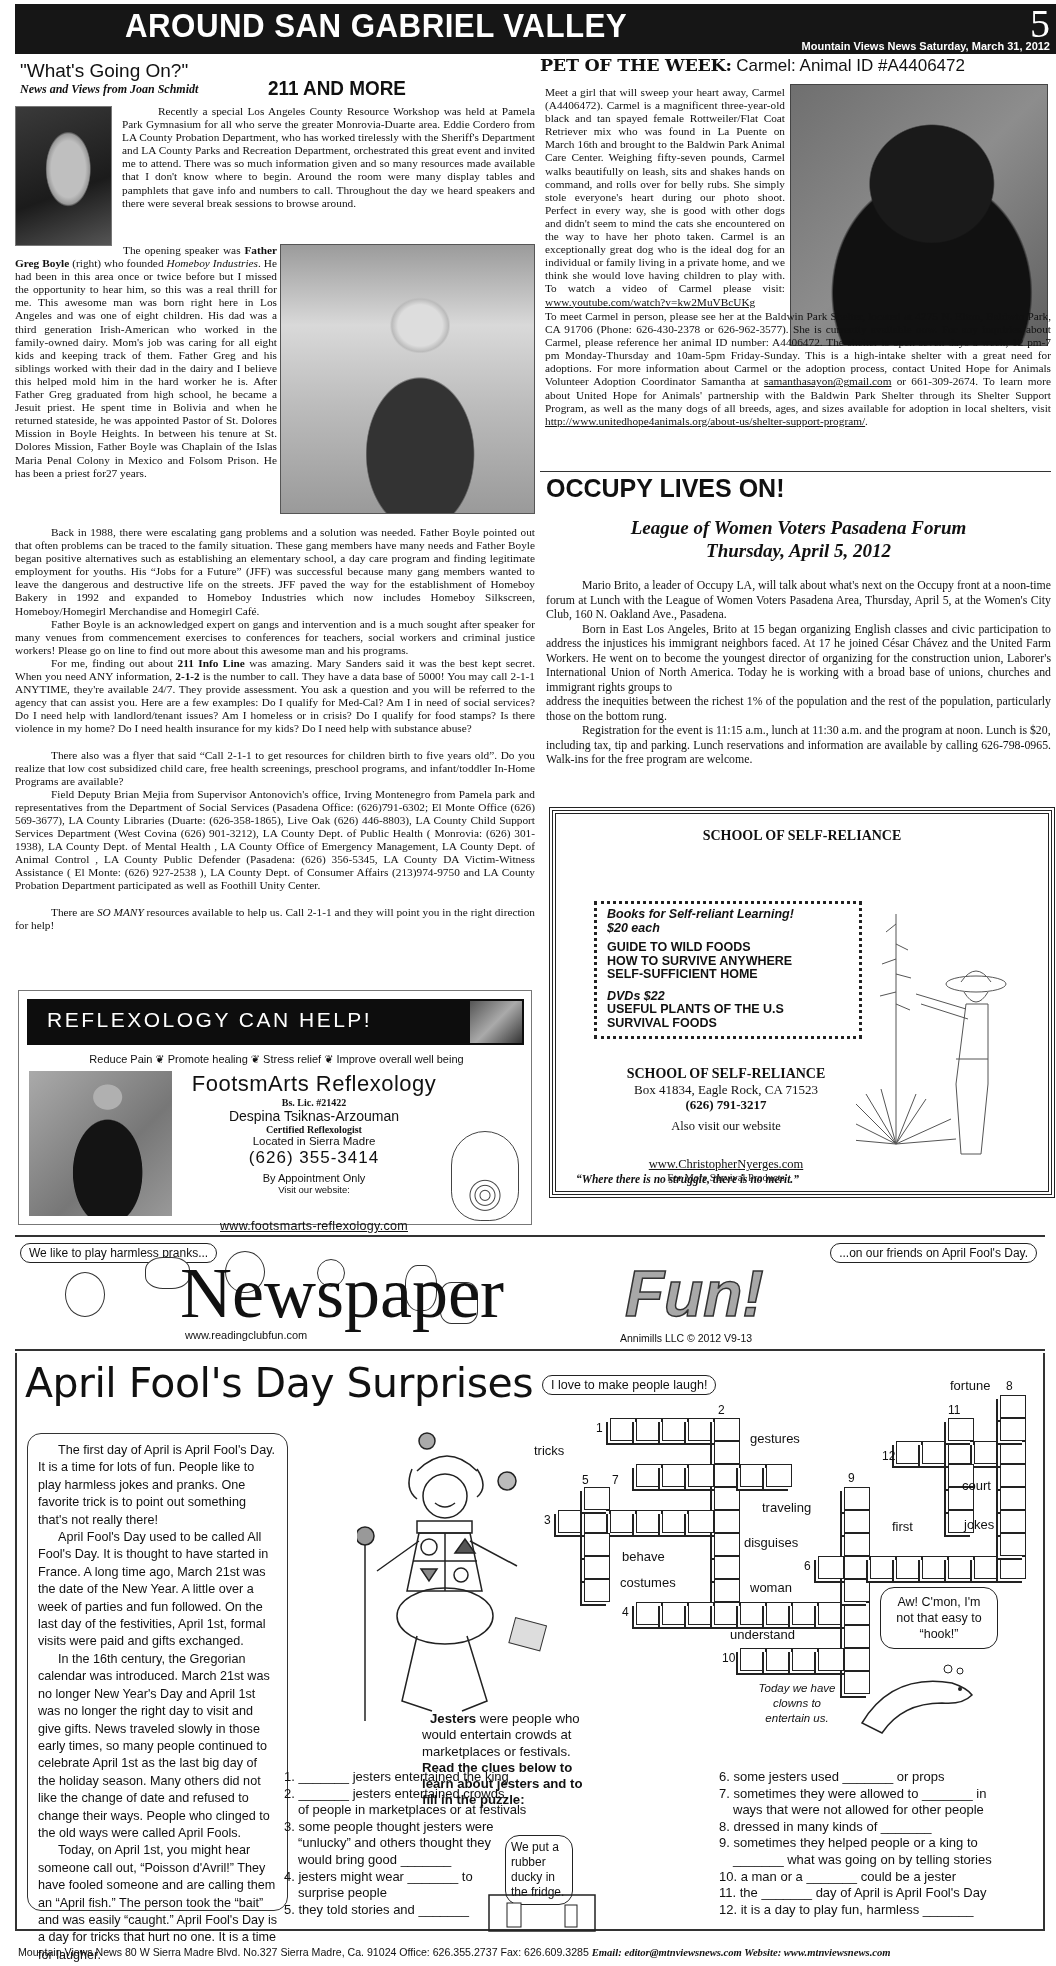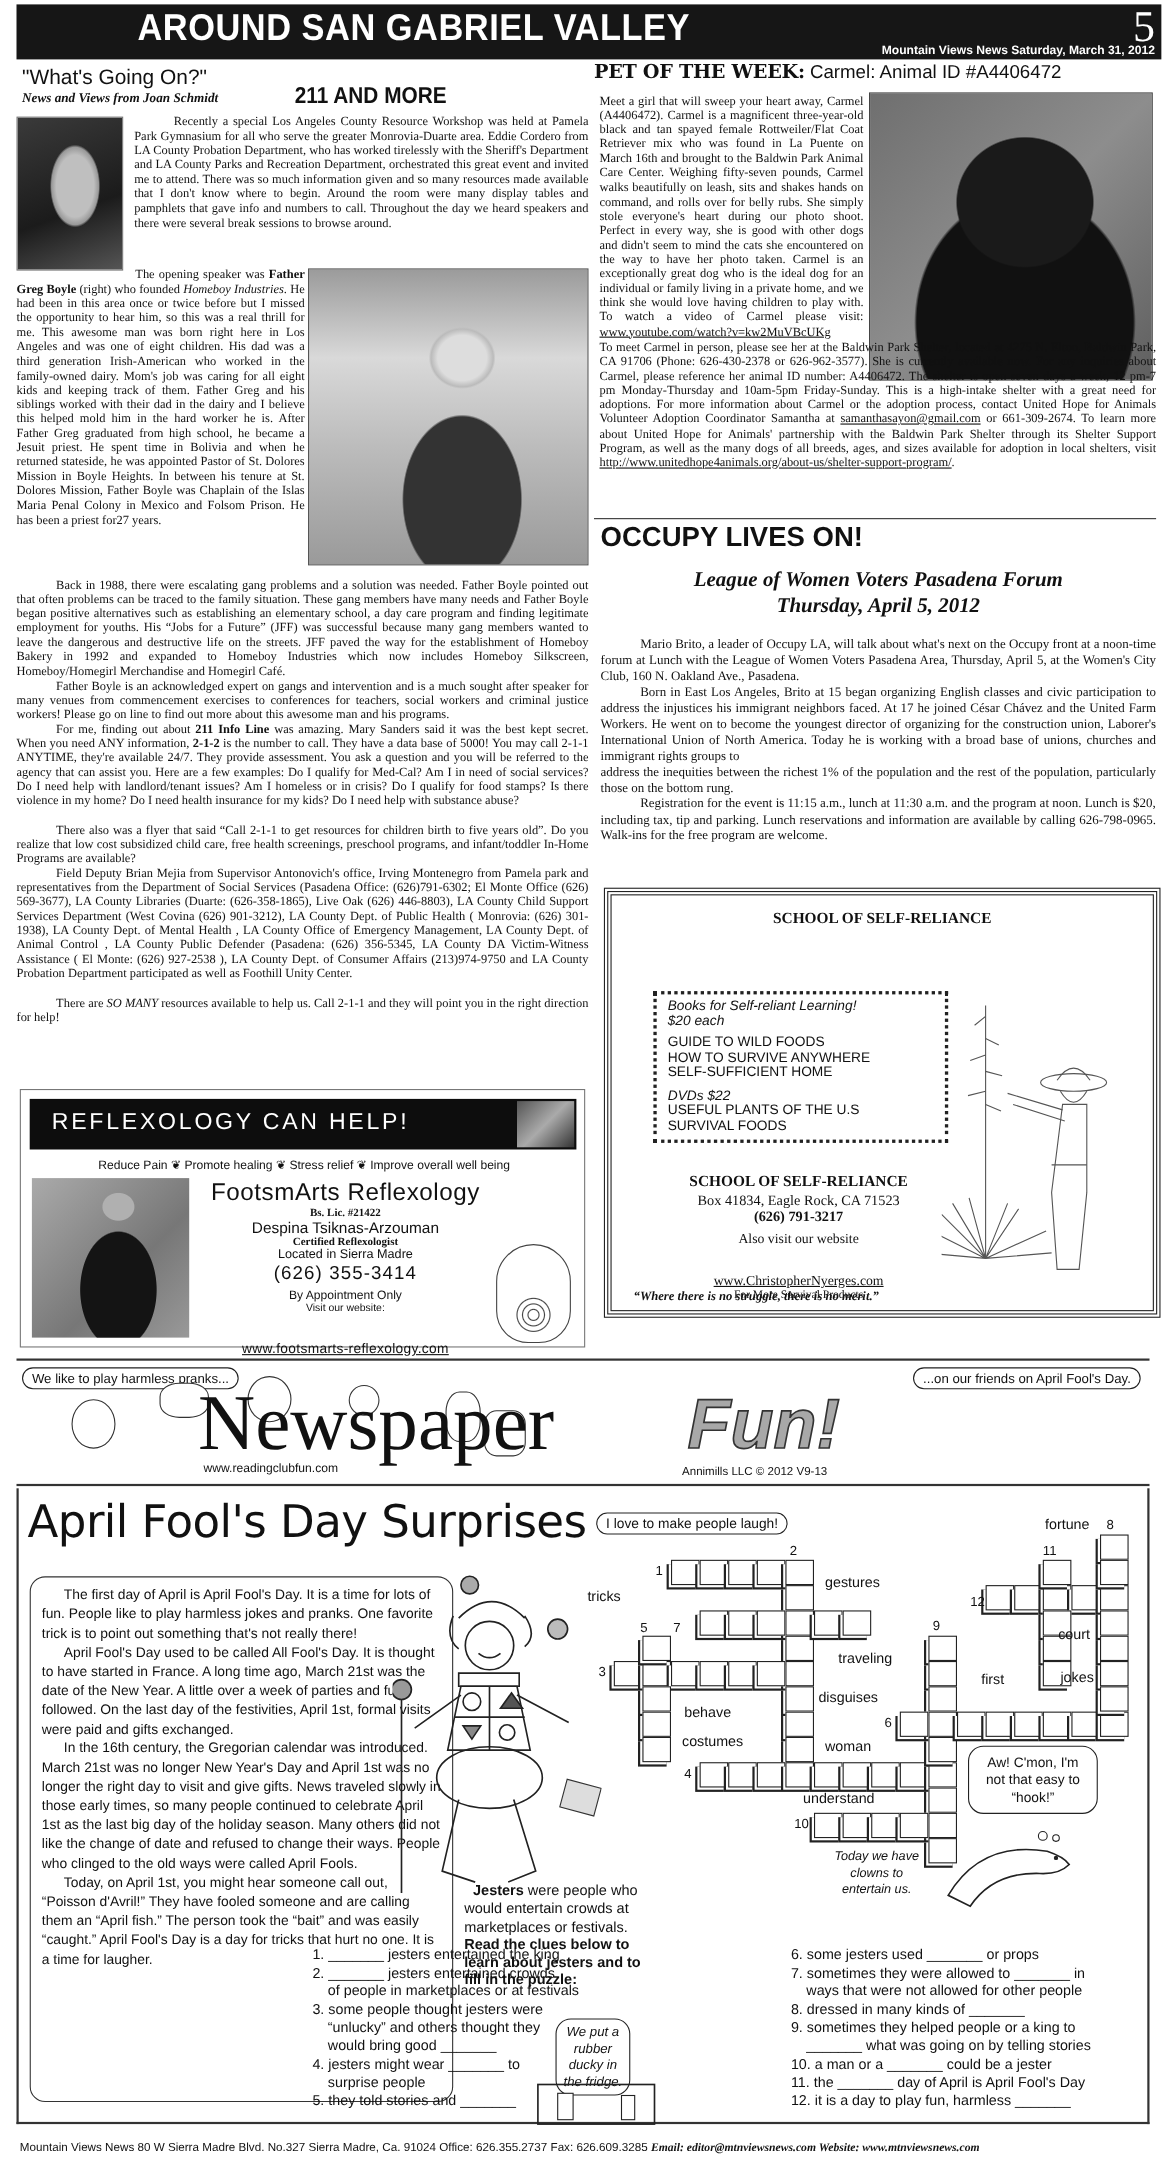--- a/index.html
+++ b/index.html
@@ -24,21 +24,21 @@
   .pet-hdr b { font-family: "DejaVu Serif", serif; font-weight: 900; font-size: 17.5px; letter-spacing: -0.3px; }
   .pet-hdr span { font-family: "Liberation Sans", sans-serif; font-size: 17px; }
   .photo-dog { left: 790px; top: 84px; width: 258px; height: 262px; background: radial-gradient(ellipse 30% 28% at 55% 38%, #1a1a1a 0 80%, transparent 82%), radial-gradient(ellipse 48% 55% at 55% 80%, #111 0 80%, transparent 82%), linear-gradient(135deg, #6f6f6f, #8d8d8d 50%, #5f5f5f); border: 1px solid #444; }
   .rule { background: #333; height: 1px; }
   .occupy-hdr { left: 546px; top: 474px; font-family: "Liberation Sans", sans-serif; font-size: 25px; font-weight: bold; }
   .league { left: 546px; width: 505px; top: 516px; text-align: center; font-style: italic; font-weight: bold; font-size: 19px; line-height: 23px; }
   
   .school { left: 552px; top: 810px; width: 500px; height: 385px; border: 4px double #222; outline: 1px solid #222; outline-offset: 2px; }
   .school .t1 { position: absolute; top: 14px; width: 100%; text-align: center; font-weight: bold; font-size: 14px; }
   .school .t2 { position: absolute; top: 37px; width: 100%; text-align: center; font-weight: bold; font-size: 12.5px; line-height: 14px; }
-  .school .books { position: absolute; left: 38px; top: 87px; width: 268px; height: 138px; border: 3px dotted #222; padding: 4px 10px; font-family: "Liberation Sans", sans-serif; font-weight: normal; font-size: 12.5px; line-height: 13.5px; }
+  .school .books { position: absolute; left: 38px; top: 87px; width: 268px; height: 138px; border: 3px dotted #222; padding: 4px 10px; font-family: "Liberation Sans", sans-serif; font-weight: bold; font-size: 12.5px; line-height: 13.5px; }
   .school .books i { display: block; }
   .school .addr { position: absolute; left: 40px; top: 252px; width: 260px; text-align: center; font-size: 13px; line-height: 15.5px; }
   .school .web { position: absolute; left: 40px; top: 305px; width: 260px; text-align: center; font-size: 12.5px; line-height: 14px; }
   .school .quote { position: absolute; left: 20px; top: 359px; font-style: italic; font-weight: bold; font-size: 11.5px; }
   .school .plant { position: absolute; left: 300px; top: 90px; width: 175px; height: 265px; }
   
   .reflex { left: 18px; top: 990px; width: 514px; height: 235px; border: 1px solid #777; }
   .reflex .bar { position: absolute; left: 8px; top: 8px; width: 497px; height: 46px; background: #0d0d0d; }
   .reflex .bar .t { position: absolute; left: 20px; top: 9px; color: #fff; font-family: "Liberation Sans", sans-serif; font-size: 21px; letter-spacing: 2.5px; }
   .reflex .bar .hands { position: absolute; right: 2px; top: 2px; width: 52px; height: 42px; background: linear-gradient(135deg, #555, #aaa, #333); }
@@ -50,21 +50,21 @@
   .fun-band { left: 15px; top: 1235px; width: 1030px; height: 116px; border-top: 2px solid #333; border-bottom: 2px solid #333; }
   .bubble { position: absolute; border: 1.5px solid #222; border-radius: 14px; background: #fff; font-family: "Liberation Sans", sans-serif; font-size: 12px; padding: 2px 8px; white-space: nowrap; }
   .fun-band .np { position: absolute; left: 165px; top: 20px; font-family: "Liberation Serif", serif; font-size: 72px; line-height: 72px; }
   .fun-band .fun { position: absolute; left: 610px; top: 22px; font-family: "Liberation Sans", sans-serif; font-weight: bold; font-style: italic; font-size: 64px; color: #a8a8a8; -webkit-text-stroke: 1.5px #333; line-height: 70px; }
   .fun-band .url { position: absolute; left: 170px; top: 92px; font-family: "Liberation Sans", sans-serif; font-size: 11px; }
   .fun-band .copy { position: absolute; left: 605px; top: 95px; font-family: "Liberation Sans", sans-serif; font-size: 10.5px; }
   .critter { position: absolute; border: 1.5px solid #333; border-radius: 50%; background: #fff; }
   
   .puzzle { left: 15px; top: 1353px; width: 1030px; height: 578px; border-left: 2px solid #333; border-right: 2px solid #333; border-bottom: 2px solid #333; }
   .afd { position: absolute; left: 8px; top: 6px; font-family: "DejaVu Sans", sans-serif; font-size: 41px; letter-spacing: -0.5px; }
-  .story { position: absolute; left: 10px; top: 80px; width: 385px; height: 478px; border: 1.5px solid #333; border-radius: 14px; padding: 8px 10px 6px 10px; font-family: "Liberation Sans", sans-serif; font-size: 12.6px; line-height: 17.4px; }
+  .story { position: absolute; left: 10px; top: 80px; width: 261px; height: 478px; border: 1.5px solid #333; border-radius: 14px; padding: 8px 10px 6px 10px; font-family: "Liberation Sans", sans-serif; font-size: 12.6px; line-height: 17.4px; }
   .story p { text-indent: 20px; }
   .jester { position: absolute; left: 340px; top: 68px; width: 190px; height: 300px; }
   .grid-area { position: absolute; left: 505px; top: 20px; width: 520px; height: 360px; }
   .cell { position: absolute; width: 26px; height: 23px; border: 1.5px solid #222; background: #fff; box-shadow: -3px 3px 0 -1px #fff, -4px 4px 0 0 #222; }
   .num { position: absolute; font-family: "Liberation Sans", sans-serif; font-size: 12px; }
   .word { position: absolute; font-family: "Liberation Sans", sans-serif; font-size: 13px; }
   .intro { position: absolute; left: 405px; top: 358px; width: 175px; font-family: "Liberation Sans", sans-serif; font-size: 13.2px; line-height: 16.3px; }
   .clues { position: absolute; font-family: "Liberation Sans", sans-serif; font-size: 13px; line-height: 16.6px; }
   .clues .c { white-space: nowrap; }
   .clues .ind { padding-left: 14px; }
@@ -369,21 +369,21 @@
       <circle cx="96" cy="6" r="4" fill="none" stroke="#222"></circle>
         <circle cx="108" cy="8" r="3" fill="none" stroke="#222"></circle>
     </svg>
   </div>
 
   <div class="intro">
     <div style="text-indent:8px"><b>Jesters</b><span> were people who would entertain crowds at marketplaces or festivals.</span></div>
     <b>Read the clues below to learn about jesters and to fill in the puzzle:</b>
   </div>
 
-  <div class="bubble" style="left:488px; top:482px; width:68px; white-space:normal; text-align:center; font-size:12px; line-height:15px; padding:4px 5px;font-style:italic;">We put a rubber ducky in the fridge.</div>
+  <div class="bubble" style="left:488px; top:482px; width:68px; white-space:normal; font-size:12px; line-height:15px; padding:4px 5px;">We put a rubber ducky in the fridge.</div>
   <svg style="position:absolute; left:470px; top:540px; width:110px; height:40px;" viewBox="0 0 110 40">
     <rect x="2" y="2" width="106" height="36" fill="none" stroke="#222" stroke-width="1.5"></rect>
     <rect x="20" y="10" width="14" height="24" fill="#fff" stroke="#222"></rect>
     <rect x="78" y="12" width="12" height="22" fill="#fff" stroke="#222"></rect>
   </svg>
 
   <div class="clues" style="left:267px; top:416px;">
     <div class="c"><span>1.</span> <span>_______  jesters entertained the king</span></div>
     <div class="c"><span>2.</span> <span>_______  jesters entertained crowds</span></div>
     <div class="c ind"><span>of people in marketplaces or at festivals</span></div>

